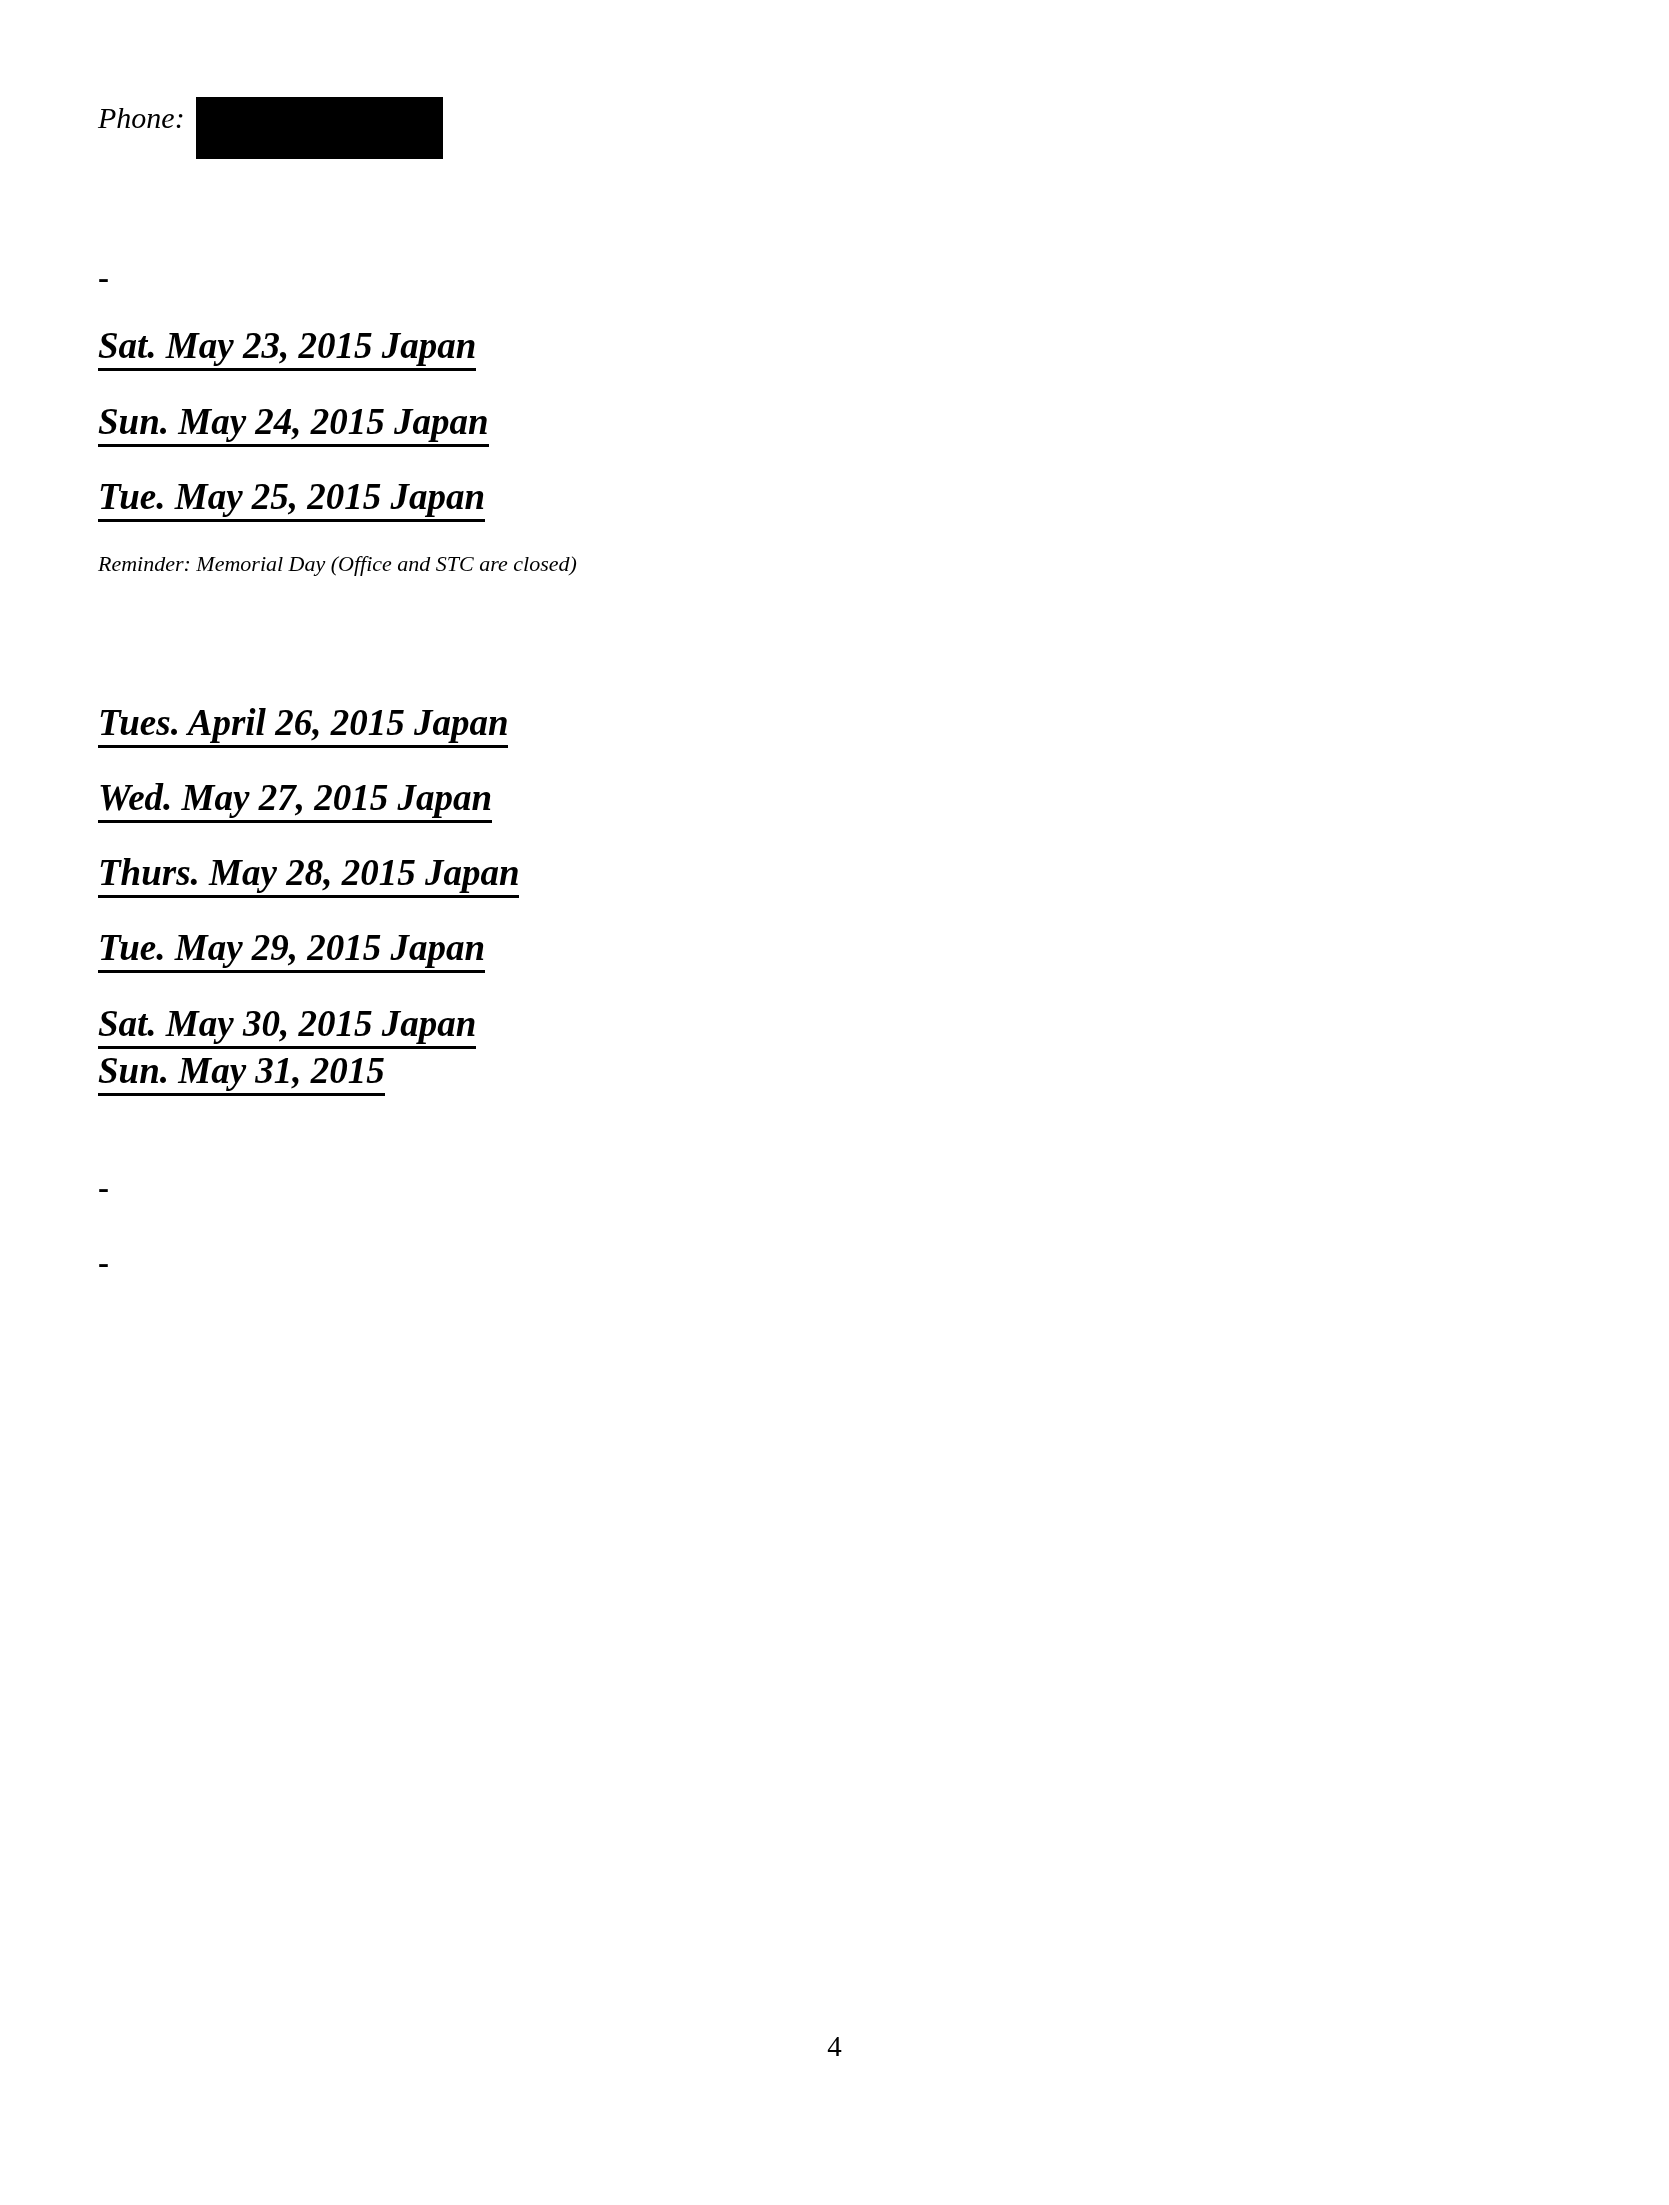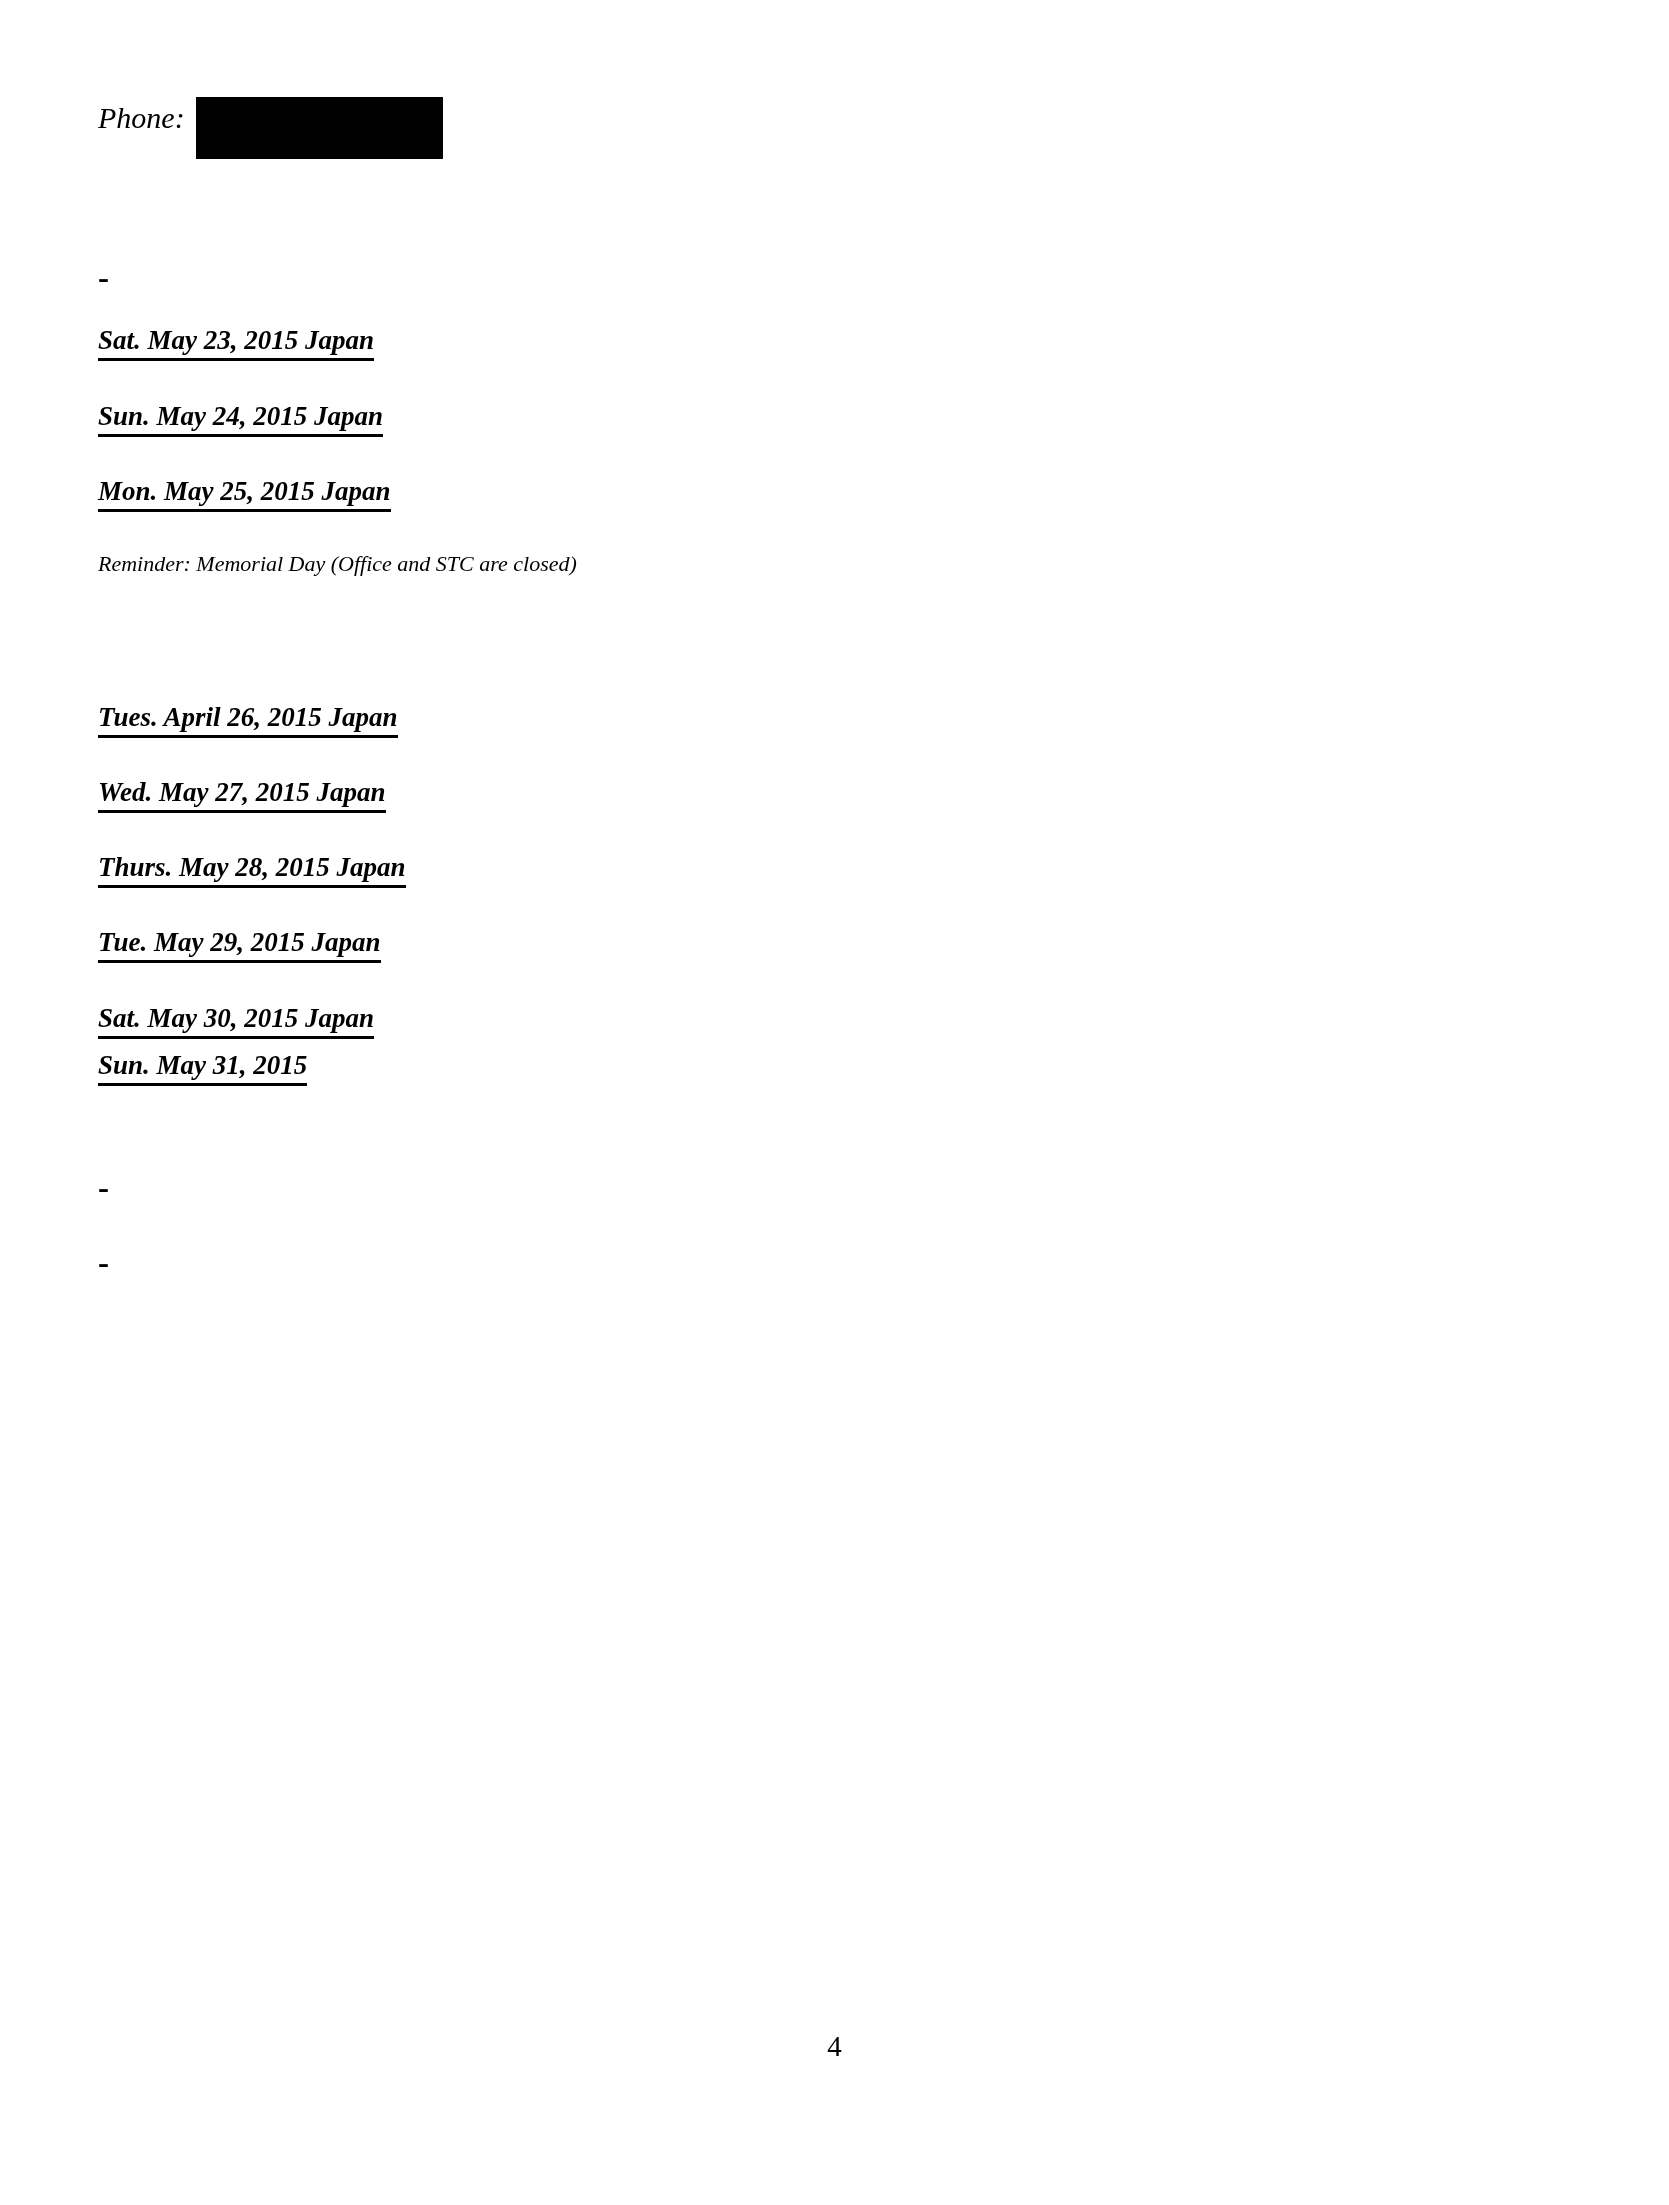--- a/index.html
+++ b/index.html
@@ -45,21 +45,21 @@
   }
   .dash-1 { top: 262px; }
   .dash-2 { top: 1172px; }
   .dash-3 { top: 1247px; }
   .date-line {
     position: absolute;
     left: 98px;
     display: inline-block;
     font-weight: bold;
     font-style: italic;
-    font-size: 27px;
+    font-size: 37px;
     line-height: 1;
     white-space: nowrap;
     padding-bottom: 3.9px;
     border-bottom: 3.9px solid #000000;
     text-align: center;
   }
   .d-0 { top: 327px; }
   .d-1 { top: 403px; }
   .d-2 { top: 478px; }
   .d-3 { top: 704px; }
@@ -103,21 +103,21 @@
 
   <div class="phone-row">
     <span class="phone-label">Phone:</span>
     <span class="redaction-box"></span>
   </div>
 
   <span class="dash dash-1">-</span>
 
   <span class="date-line d-0">Sat. May 23, 2015 Japan</span>
   <span class="date-line d-1">Sun. May 24, 2015 Japan</span>
-  <span class="date-line d-2">Mon. May 25, 2015 Japan</span>
+  <span class="date-line d-2">Tue. May 25, 2015 Japan</span>
 
   <span class="reminder-note">Reminder: Memorial Day (Office and STC are closed)</span>
 
   <span class="date-line d-3">Tues. April 26, 2015 Japan</span>
   <span class="date-line d-4">Wed. May 27, 2015 Japan</span>
   <span class="date-line d-5">Thurs. May 28, 2015 Japan</span>
   <span class="date-line d-6">Tue. May 29, 2015 Japan</span>
   <span class="date-line d-7">Sat. May 30, 2015 Japan</span>
   <span class="date-line d-8">Sun. May 31, 2015</span>
 

